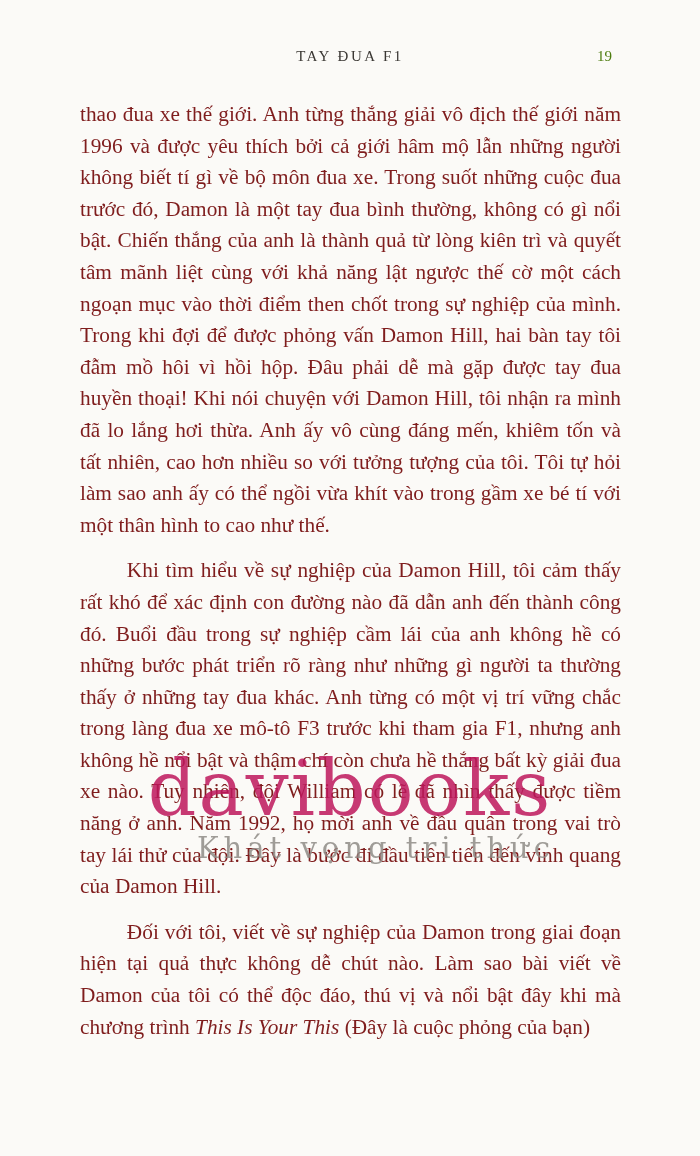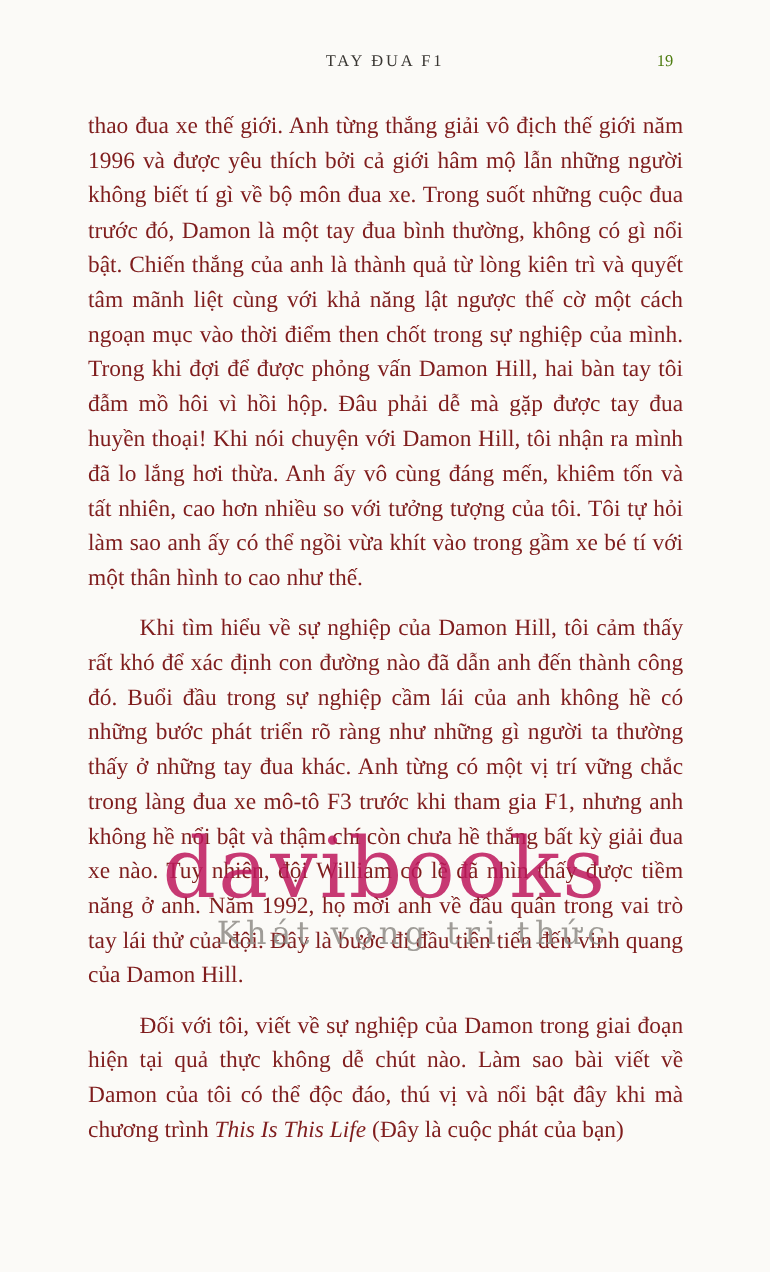--- a/index.html
+++ b/index.html
@@ -91,21 +91,21 @@
 
   <div class="running-head">TAY ĐUA F1</div>
 
   <div class="page-number">19</div>
 
   <div class="body-text">
     <p>thao đua xe thế giới. Anh từng thắng giải vô địch thế giới năm 1996 và được yêu thích bởi cả giới hâm mộ lẫn những người không biết tí gì về bộ môn đua xe. Trong suốt những cuộc đua trước đó, Damon là một tay đua bình thường, không có gì nổi bật. Chiến thắng của anh là thành quả từ lòng kiên trì và quyết tâm mãnh liệt cùng với khả năng lật ngược thế cờ một cách ngoạn mục vào thời điểm then chốt trong sự nghiệp của mình. Trong khi đợi để được phỏng vấn Damon Hill, hai bàn tay tôi đẫm mồ hôi vì hồi hộp. Đâu phải dễ mà gặp được tay đua huyền thoại! Khi nói chuyện với Damon Hill, tôi nhận ra mình đã lo lắng hơi thừa. Anh ấy vô cùng đáng mến, khiêm tốn và tất nhiên, cao hơn nhiều so với tưởng tượng của tôi. Tôi tự hỏi làm sao anh ấy có thể ngồi vừa khít vào trong gầm xe bé tí với một thân hình to cao như thế.</p>
 
     <p class="indent">Khi tìm hiểu về sự nghiệp của Damon Hill, tôi cảm thấy rất khó để xác định con đường nào đã dẫn anh đến thành công đó. Buổi đầu trong sự nghiệp cầm lái của anh không hề có những bước phát triển rõ ràng như những gì người ta thường thấy ở những tay đua khác. Anh từng có một vị trí vững chắc trong làng đua xe mô-tô F3 trước khi tham gia F1, nhưng anh không hề nổi bật và thậm chí còn chưa hề thắng bất kỳ giải đua xe nào. Tuy nhiên, đội William có lẽ đã nhìn thấy được tiềm năng ở anh. Năm 1992, họ mời anh về đầu quân trong vai trò tay lái thử của đội. Đây là bước đi đầu tiên tiến đến vinh quang của Damon Hill.</p>
 
-    <p class="indent"><span>Đối với tôi, viết về sự nghiệp của Damon trong giai đoạn hiện tại quả thực không dễ chút nào. Làm sao bài viết về Damon của tôi có thể độc đáo, thú vị và nổi bật đây khi mà chương trình </span><em>This Is This Life</em><span> (Đây là cuộc phát của bạn)</span></p>
+    <p class="indent"><span>Đối với tôi, viết về sự nghiệp của Damon trong giai đoạn hiện tại quả thực không dễ chút nào. Làm sao bài viết về Damon của tôi có thể độc đáo, thú vị và nổi bật đây khi mà chương trình </span><em>This Is Your This</em><span> (Đây là cuộc phỏng của bạn)</span></p>
   </div>
 
   <div class="watermark">
     <span class="watermark-brand">davibooks</span>
     <span class="watermark-slogan">Khát vọng tri thức</span>
   </div>
 
 </div>
 
 </body></html>

